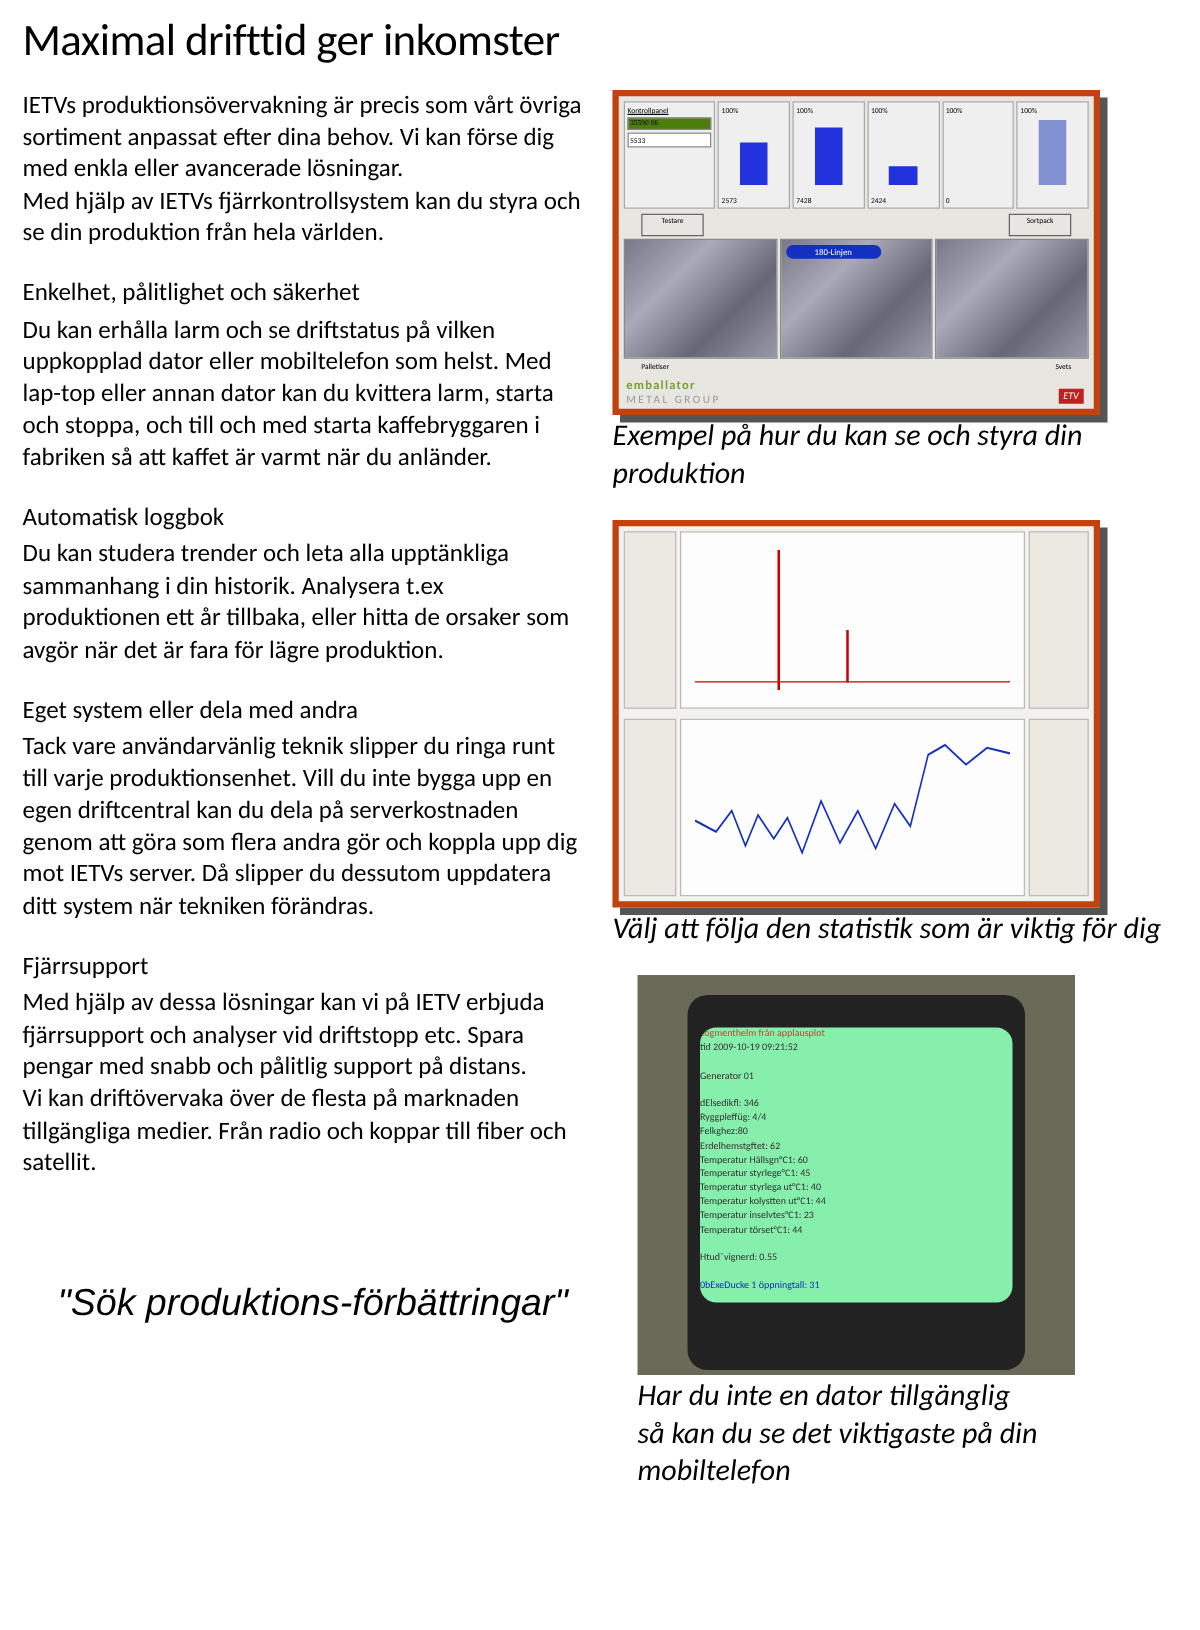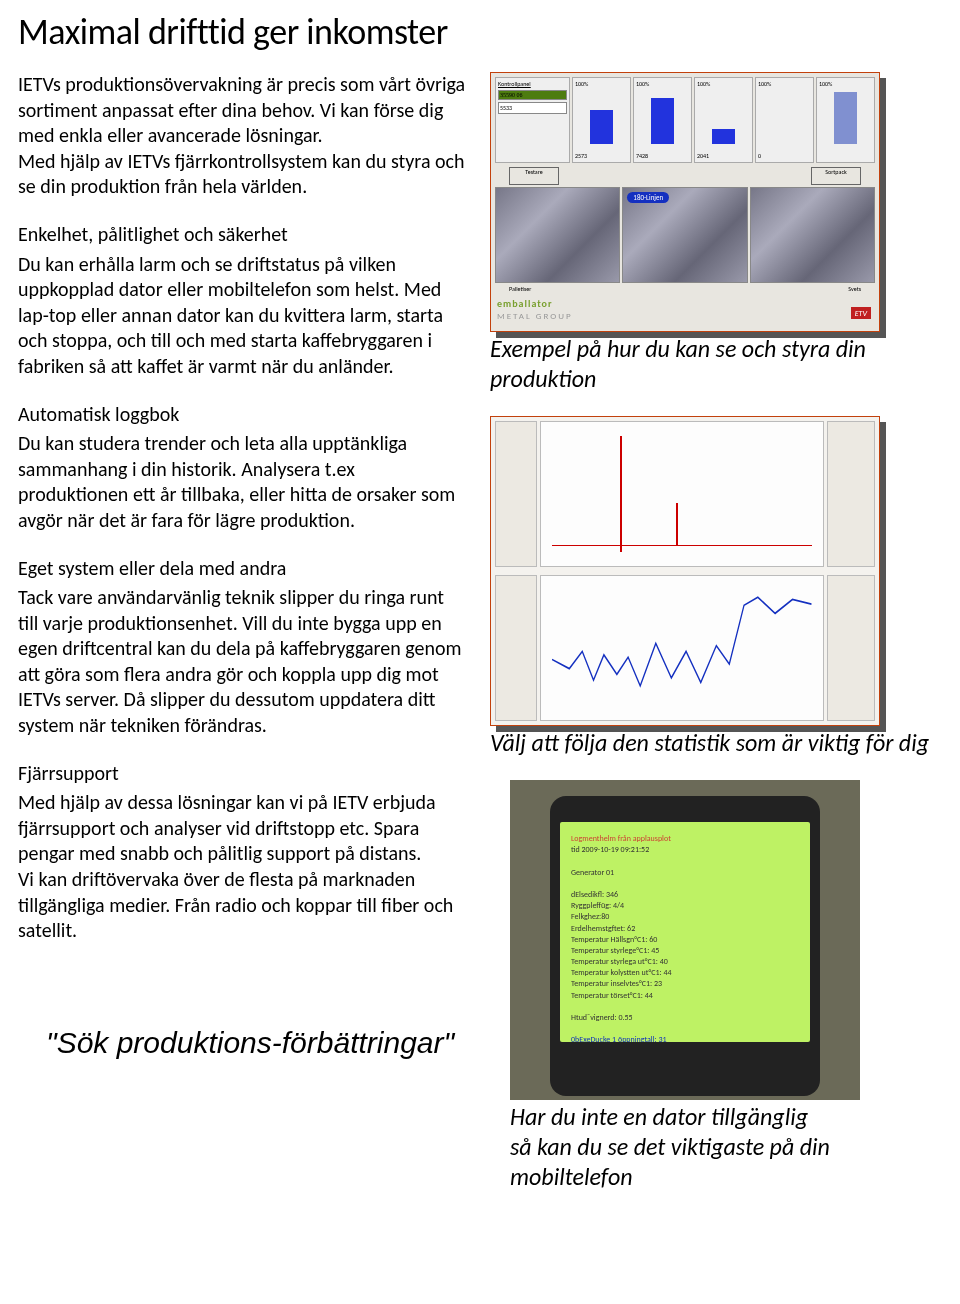--- a/index.html
+++ b/index.html
@@ -32,21 +32,21 @@
     width: 390px;
     margin-bottom: 2px;
   }
   .img-shadow {
     position: absolute; top: 6px; left: 6px; right: -6px; bottom: -6px;
     background: #555;
   }
   .img-front {
     position: relative;
     background: #e8e6e0;
-    border: 1px solid #c2410c;
+    border: 5px solid #c2410c;
     overflow: hidden;
   }
   
   .dash { height: 260px; font-size: 7px; }
   .dash-top { display:flex; height:94px; gap:2px; padding:4px;}
   .dash-panel { background:#efefef; border:1px solid #aaa; flex:1; font-size:6px; padding:2px; position:relative;}
   .dash-panel .bar { position:absolute; bottom:18px; left:30%; width:40%; background:#2233dd;}
   .dash-mid { display:flex; gap:2px; padding:2px 4px; height:100px;}
   .photo { flex:1; background:linear-gradient(135deg,#778,#aab,#667,#99a); border:1px solid #888;}
   .dash-bottom { padding:4px 6px; }
@@ -59,21 +59,21 @@
   .chart-side { width:42px; background:#ece9e2; border:1px solid #bbb;}
   .chart-main { flex:1; background:#fdfdfd; border:1px solid #bbb; position:relative;}
   .chart-leg { width:48px; background:#ece9e2; border:1px solid #bbb;}
   .spike { position:absolute; left:28%; top:10%; width:2px; height:80%; background:#c00;}
   .baseline { position:absolute; left:4%; right:4%; bottom:14%; height:1px; background:#c00;}
   .wave { position:absolute; inset:8% 4% 12% 4%; }
   .wave svg { width:100%; height:100%; }
   
   .phone-wrap { width:350px; margin-left:20px; background:#6b6a58; padding:16px 40px 0 40px; height:320px;}
   .phone { background:#222; border-radius:16px; padding:26px 10px 18px; height:300px; position:relative;}
-  .phone-screen { background:#bef264; height:220px; border-radius:2px; padding:11px; font-size:8px; color:#333; line-height:1.4; overflow:hidden;}
+  .phone-screen { background:#86efac; height:220px; border-radius:13px; padding:0; font-size:8px; color:#333; line-height:1.4; overflow:hidden;}
   .phone-title { color:#c43; font-size:8px;}
   .blue-link { color:#1030bb; }
   .quote {
     font-family: Arial, sans-serif;
     font-style: italic;
     font-size: 30px;
     line-height: 1.25;
     margin-top: 80px;
     padding-left: 28px;
   }
@@ -95,21 +95,21 @@
       <p>Du kan erhålla larm och se driftstatus på vilken uppkopplad dator eller mobiltelefon som helst. Med lap-top eller annan dator kan du kvittera larm, starta och stoppa, och till och med starta kaffebryggaren i fabriken så att kaffet är varmt när du anländer.</p>
     </div>
 
     <div class="block">
       <p class="subhead">Automatisk loggbok</p>
       <p>Du kan studera trender och leta alla upptänkliga sammanhang i din historik. Analysera t.ex produktionen ett år tillbaka, eller hitta de orsaker som avgör när det är fara för lägre produktion.</p>
     </div>
 
     <div class="block">
       <p class="subhead">Eget system eller dela med andra</p>
-      <p>Tack vare användarvänlig teknik slipper du ringa runt till varje produktionsenhet. Vill du inte bygga upp en egen driftcentral kan du dela på kaffebryggaren genom att göra som flera andra gör och koppla upp dig mot IETVs server. Då slipper du dessutom uppdatera ditt system när tekniken förändras.</p>
+      <p>Tack vare användarvänlig teknik slipper du ringa runt till varje produktionsenhet. Vill du inte bygga upp en egen driftcentral kan du dela på serverkostnaden genom att göra som flera andra gör och koppla upp dig mot IETVs server. Då slipper du dessutom uppdatera ditt system när tekniken förändras.</p>
     </div>
 
     <div class="block">
       <p class="subhead">Fjärrsupport</p>
       <p style="white-space:pre-line;">Med hjälp av dessa lösningar kan vi på IETV erbjuda fjärrsupport och analyser vid driftstopp etc. Spara pengar med snabb och pålitlig support på distans.
 Vi kan driftövervaka över de flesta på marknaden tillgängliga medier. Från radio och koppar till fiber och satellit.</p>
     </div>
 
     <div class="quote">"Sök produktions-förbättringar"</div>
   </div>
@@ -131,40 +131,40 @@
               <div style="position:absolute;bottom:2px;">2573</div>
             </div>
           <div class="dash-panel">
               <div>100%</div>
               <div class="bar" style="height:55%;"></div>
               <div style="position:absolute;bottom:2px;">7428</div>
             </div>
           <div class="dash-panel">
               <div>100%</div>
               <div class="bar" style="height:18%;"></div>
-              <div style="position:absolute;bottom:2px;">2041</div>
+              <div style="position:absolute;bottom:2px;">2424</div>
             </div>
           <div class="dash-panel">
               <div>100%</div>
               <div style="position:absolute;bottom:2px;">0</div>
             </div>
           <div class="dash-panel">
               <div>100%</div>
               <div class="bar" style="height:62%;background:#8090d0;"></div>
             </div>
         </div>
         <div style="display:flex;gap:21px;padding:0 18px;">
           <div style="width:50px;height:18px;border:1px solid #666;font-size:6px;text-align:center;">Testare</div>
           <div style="flex:1"></div>
           <div style="width:50px;height:18px;border:1px solid #666;font-size:6px;text-align:center;">Sortpack</div>
         </div>
         <div class="dash-mid">
           <div class="photo"></div>
           <div class="photo" style="position:relative;">
-            <div style="position:absolute;left:4px;top:4px;background:#1430c0;color:#fff;font-size:7px;padding:1px 6px;border-radius:6px;">180-Linjen</div>
+            <div style="position:absolute;left:4px;top:4px;background:#1430c0;color:#fff;font-size:7px;padding:1px 23px;border-radius:6px;">180-Linjen</div>
           </div>
           <div class="photo"></div>
         </div>
         <div style="display:flex;gap:40px;padding:0 18px;font-size:6px;">
           <div>Palletiser</div>
             <div style="flex:1"></div>
             <div>Svets</div>
         </div>
         <div class="dash-bottom" style="position:relative;">
           <div class="logo1">emballator</div>

